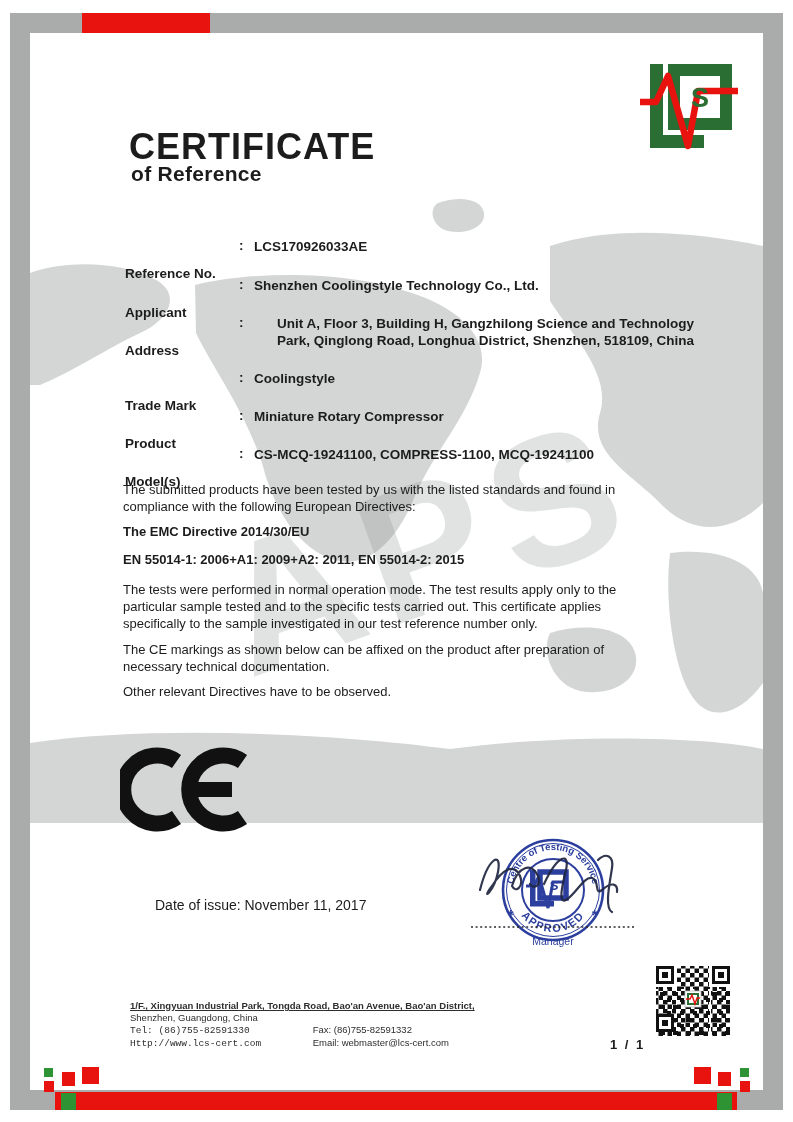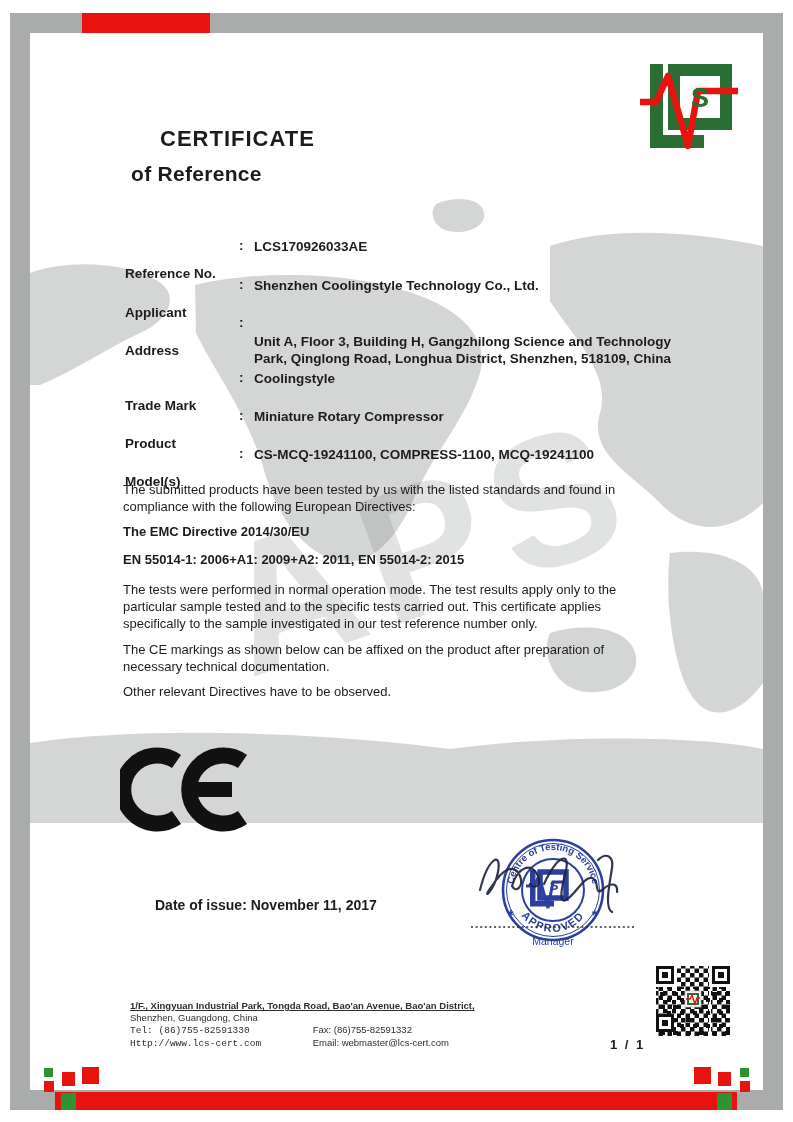--- a/index.html
+++ b/index.html
@@ -5,35 +5,35 @@
   html,body{margin:0;padding:0;background:#fff;}
   .canvas{position:relative;width:793px;height:1122px;background:#fff;overflow:hidden;
           font-family:"Liberation Sans",sans-serif;color:#1c1c1c;}
   .abs{position:absolute;}
   
   .frame{background:#a9acab;}
   .bar-red{background:#e8120e;}
   .sq-red{background:#e8120e;}
   .sq-green{background:#2e9333;}
   
-  .title1{font-size:22px;font-weight:800;letter-spacing:1px;margin-left:31px;}
+  .title1{font-size:36px;font-weight:800;letter-spacing:1px;}
   .title2{font-size:21px;font-weight:bold;letter-spacing:.3px;}
   
   .row-label{font-size:13.5px;font-weight:bold;margin-top:28px;}
   .row-sep{font-size:13.5px;font-weight:bold;}
   .row-value{font-size:13.5px;font-weight:bold;line-height:17px;}
   
   .para{font-size:13px;line-height:17px;width:505px;}
   .para.bold{font-weight:bold;}
   
   .foot{font-size:9.5px;line-height:12px;color:#2e2e2e;}
   .foot .b{font-weight:bold;text-decoration:underline;}
   .foot .col{display:inline-block;width:180px;font-family:Liberation Mono, monospace;}
   .pageno{font-size:13px;font-weight:bold;letter-spacing:2px;}
-  .date{font-size:14px;font-weight:bold;padding-left:28px;}
+  .date{font-size:14px;font-weight:normal;padding-left:28px;}
   .wmark{font-size:185px;font-weight:800;color:rgba(140,143,142,0.26);
          transform:rotate(-20deg);letter-spacing:14px;white-space:nowrap;}
 </style>
 </head>
 <body>
 
 <div class="canvas">
 
   <svg class="abs" style="left:30px;top:33px;" width="733" height="1057" viewBox="0 0 733 1057">
     <g fill="#c9ccca" opacity="0.8">
@@ -70,21 +70,21 @@
   <div class="abs row-label" style="left:125px;top:238px;">Reference No.</div>
   <div class="abs row-sep" style="left:239px;top:238px;">:</div>
   <div class="abs row-value" style="left:254px;top:238px;width:445px;">LCS170926033AE</div>
 
   <div class="abs row-label" style="left:125px;top:277px;">Applicant</div>
   <div class="abs row-sep" style="left:239px;top:277px;">:</div>
   <div class="abs row-value" style="left:254px;top:277px;width:445px;">Shenzhen Coolingstyle Technology Co., Ltd.</div>
 
   <div class="abs row-label" style="left:125px;top:315px;">Address</div>
   <div class="abs row-sep" style="left:239px;top:315px;">:</div>
-  <div class="abs row-value" style="left:254px;top:333px;width:440px;">Unit A, Floor 3, Building H, Gangzhilong Science and Technology Park, Qinglong Road, Longhua District, Shenzhen, 518109, China</div>
+  <div class="abs row-value" style="left:254px;top:315px;width:440px;text-align:right;">Unit A, Floor 3, Building H, Gangzhilong Science and Technology Park, Qinglong Road, Longhua District, Shenzhen, 518109, China</div>
 
   <div class="abs row-label" style="left:125px;top:370px;">Trade Mark</div>
   <div class="abs row-sep" style="left:239px;top:370px;">:</div>
   <div class="abs row-value" style="left:254px;top:370px;width:445px;">Coolingstyle</div>
 
   <div class="abs row-label" style="left:125px;top:408px;">Product</div>
   <div class="abs row-sep" style="left:239px;top:408px;">:</div>
   <div class="abs row-value" style="left:254px;top:408px;width:445px;">Miniature Rotary Compressor</div>
 
   <div class="abs row-label" style="left:125px;top:446px;">Model(s)</div>

